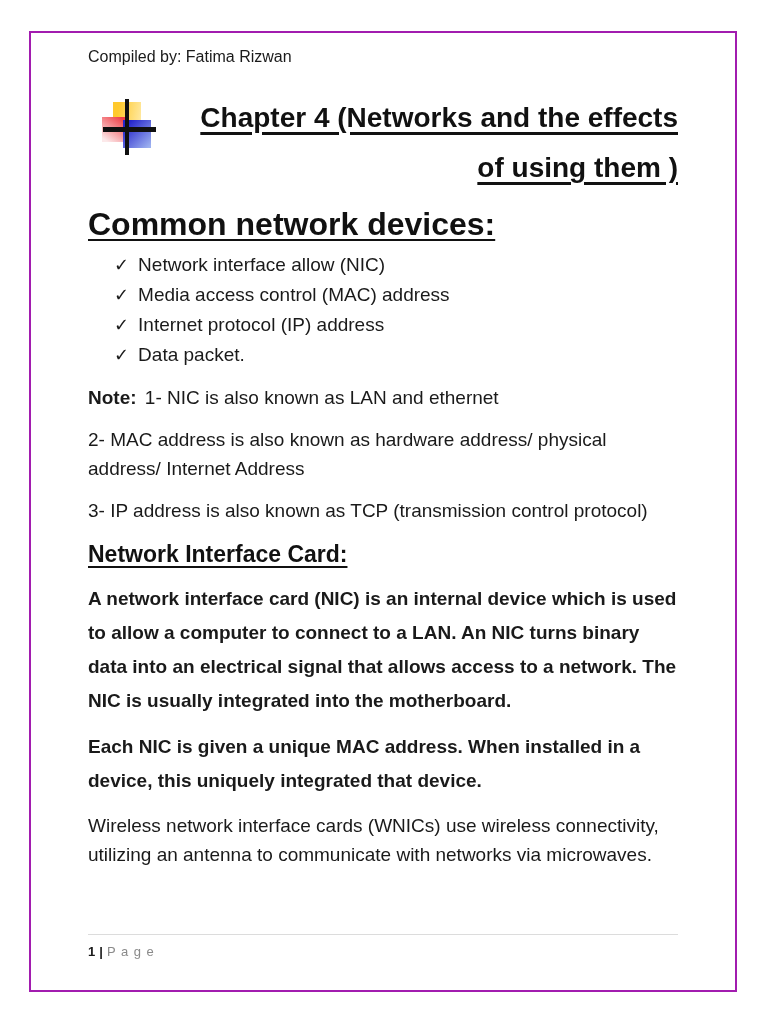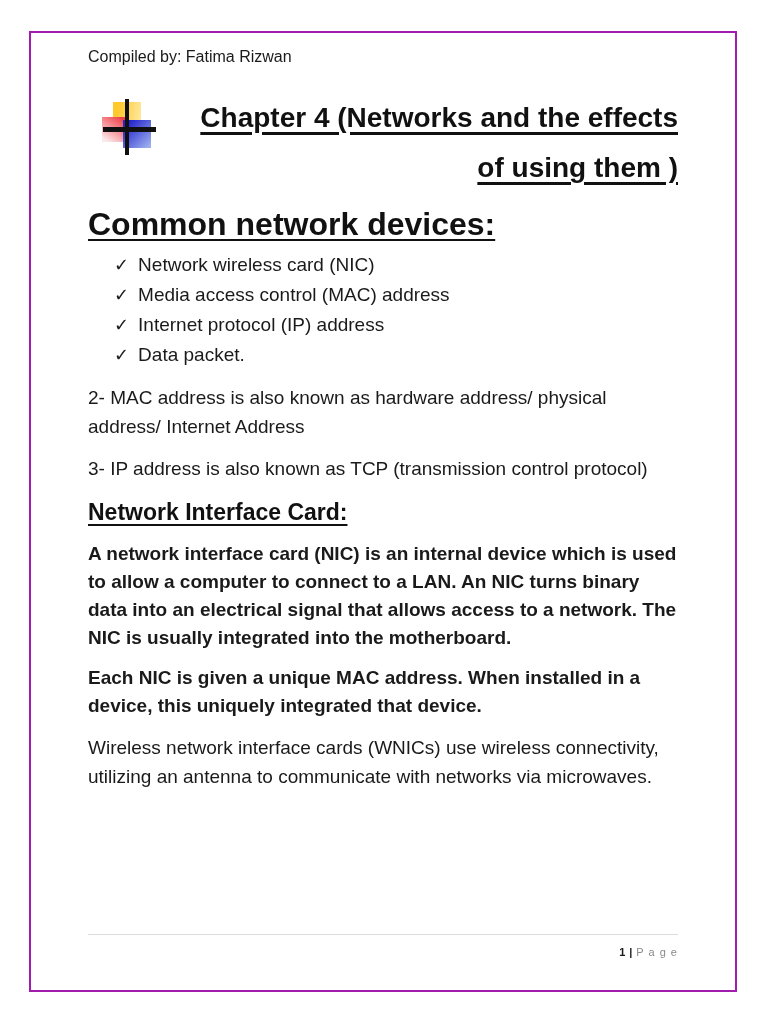--- a/index.html
+++ b/index.html
@@ -117,39 +117,38 @@
   
   .para {
     font-size: 19px;
     line-height: 29px;
     margin: 13px 0;
   }
   .para b { margin-right: 3px; }
   .bold-para {
     font-size: 19px;
     font-weight: 700;
-    line-height: 28px;
+    line-height: 34px;
     margin: 12px 0;
   }
   
   .footer {
     position: absolute;
     left: 57px;
     right: 57px;
     bottom: 30px;
   }
   .footer-rule {
     height: 1px;
     background: #dcdcdc;
     margin-bottom: 9px;
   }
   .footer-text {
-    font-size: 11px;
+    font-size: 13px;
     line-height: 16px;
-    text-align: right;
   }
   .pg-num { font-weight: 700; color: #1a1a1a; }
   .pg-sep { font-weight: 700; color: #1a1a1a; margin: 0 4px; }
   .pg-word { color: #8a8a8a; letter-spacing: 1px; }
 </style>
 </head>
 <body>
 
 <div class="canvas">
   <div class="page">
@@ -164,26 +163,27 @@
         <span class="cross-v"></span>
         <span class="cross-h"></span>
       </div>
       <h1 class="chapter-title">Chapter 4 (Networks and the effects
 of using them )</h1>
     </div>
 
     <h2 class="section-heading">Common network devices:</h2>
 
     <ul class="checklist">
-        <li><span class="check">✓</span><span>Network wireless card (NIC)</span></li>
+        <li><span class="check">✓</span><span>Network interface allow (NIC)</span></li>
         <li><span class="check">✓</span><span>Media access control (MAC) address</span></li>
         <li><span class="check">✓</span><span>Internet protocol (IP) address</span></li>
         <li><span class="check">✓</span><span>Data packet.</span></li>
       </ul>
 
+    <p class="para"><b>Note: </b><span>1- NIC is also known as LAN and ethernet</span></p>
 
     <p class="para">2- MAC address is also known as hardware address/ physical address/ Internet Address</p>
 
     <p class="para">3- IP address is also known as TCP (transmission control protocol)</p>
 
     <h2 class="section-heading nic">Network Interface Card:</h2>
 
     <p class="bold-para">A network interface card (NIC) is an internal device which is used to allow a computer to connect to a LAN. An NIC turns binary data into an electrical signal that allows access to a network. The NIC is usually integrated into the motherboard.</p>
 
     <p class="bold-para">Each NIC is given a unique MAC address. When installed in a device, this uniquely integrated that device.</p>

